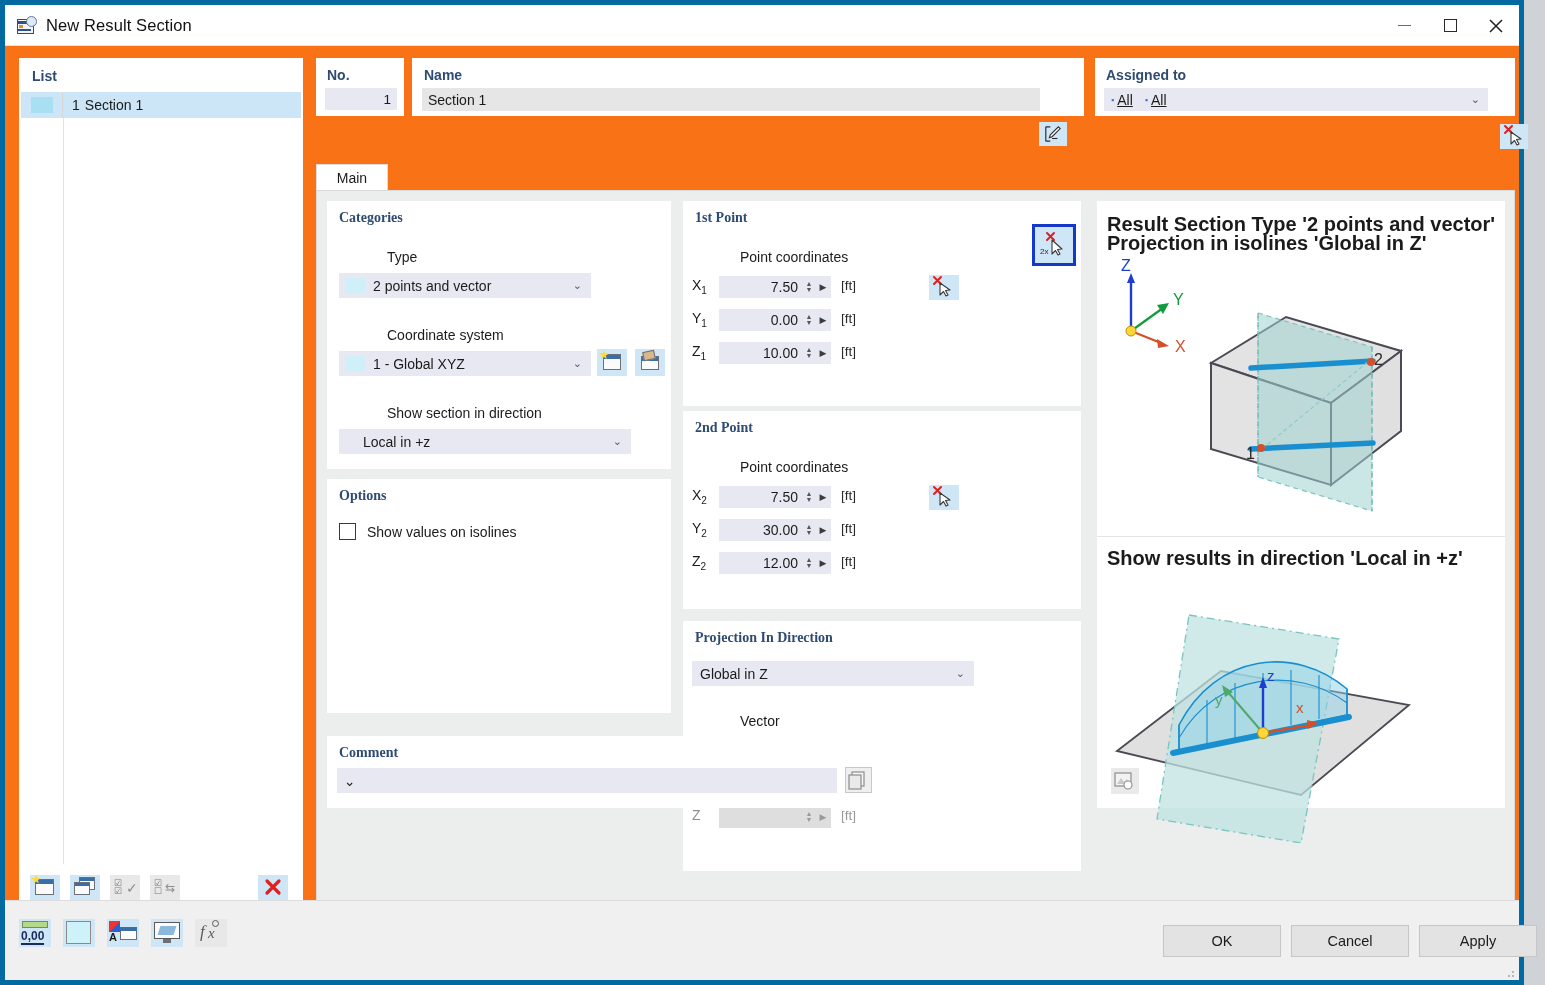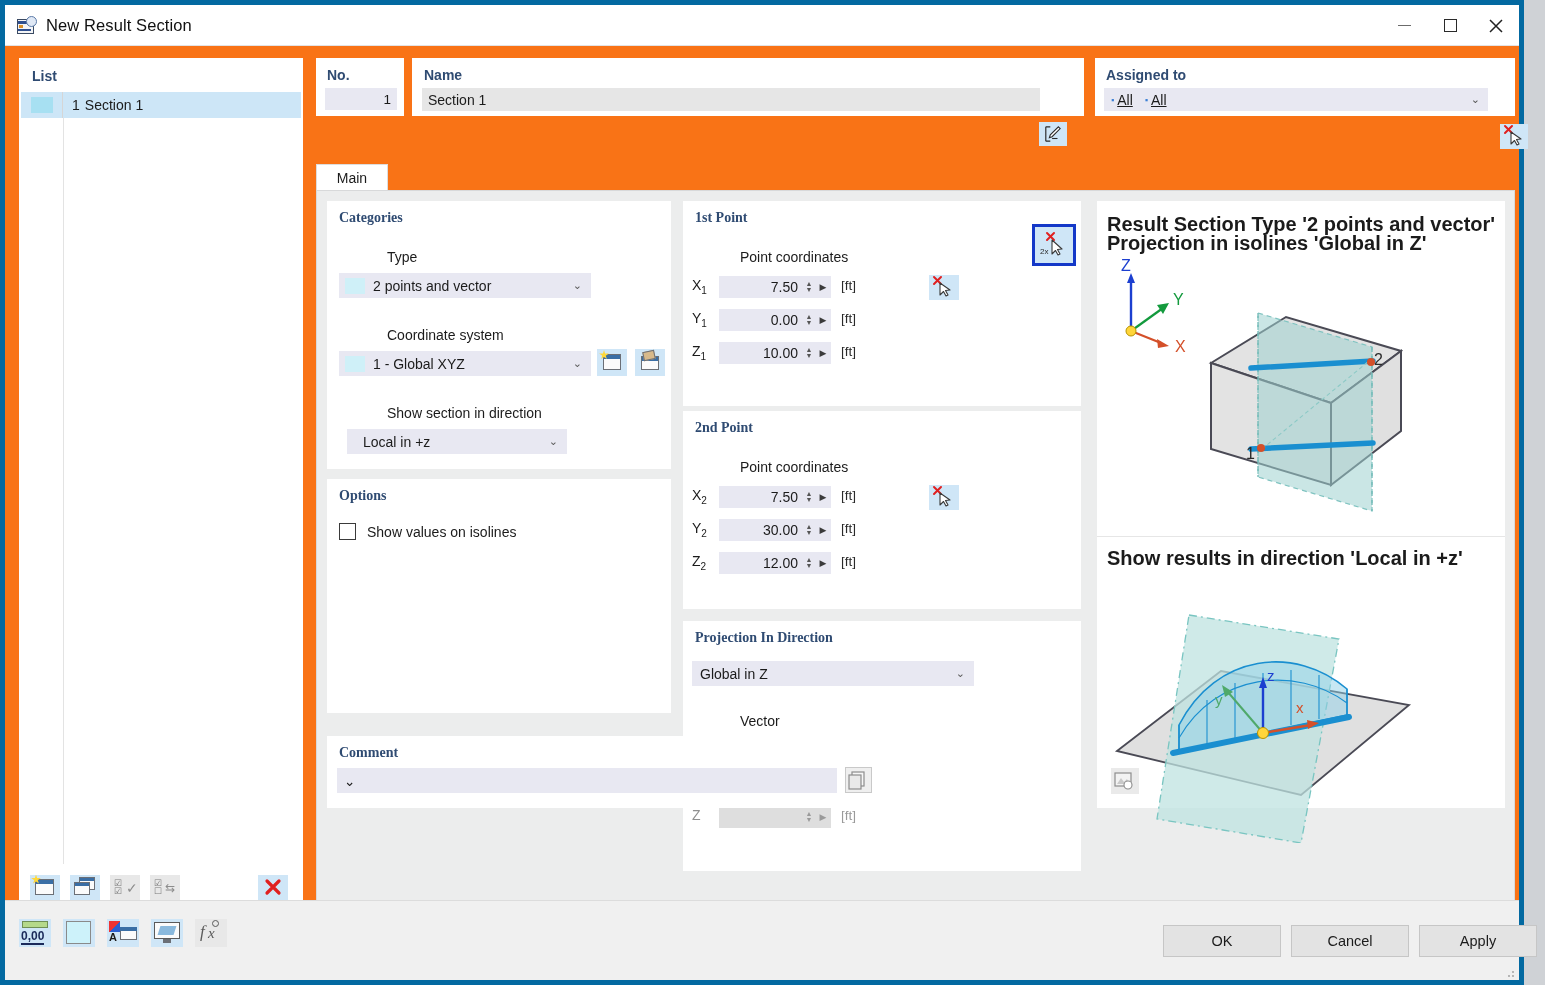--- a/index.html
+++ b/index.html
@@ -328,21 +328,21 @@
         </div>
         <div class="pickbtn" style="left:270px;top:148px;width:30px;height:27px">
           <div class="ico-win" style="left:6px;top:5px;width:18px;height:16px"></div>
           <div class="ico-star" style="left:2px;top:1px"></div>
         </div>
         <div class="pickbtn" style="left:308px;top:148px;width:30px;height:27px">
           <div class="ico-win" style="left:6px;top:7px;width:18px;height:14px"></div>
           <div class="ico-paint"></div>
         </div>
         <div class="lbl" style="position:absolute;left:12px;top:204px">Show section in direction</div>
-        <div class="combo" style="position:absolute;left:20px;top:228px;width:220px;padding-left:16px">
+        <div class="combo" style="position:absolute;left:12px;top:228px;width:292px;padding-left:24px">
           <span class="ctext">Local in +z</span>
           <span class="carrow">⌄</span>
         </div>
       </div>
 
       <div class="group" id="grp-options">
         <div class="gt panel-title">Options</div>
         <div class="chkrow" style="left:12px;top:44px">
           <div class="chkbox"></div>
           <div class="chklbl">Show values on isolines</div>

